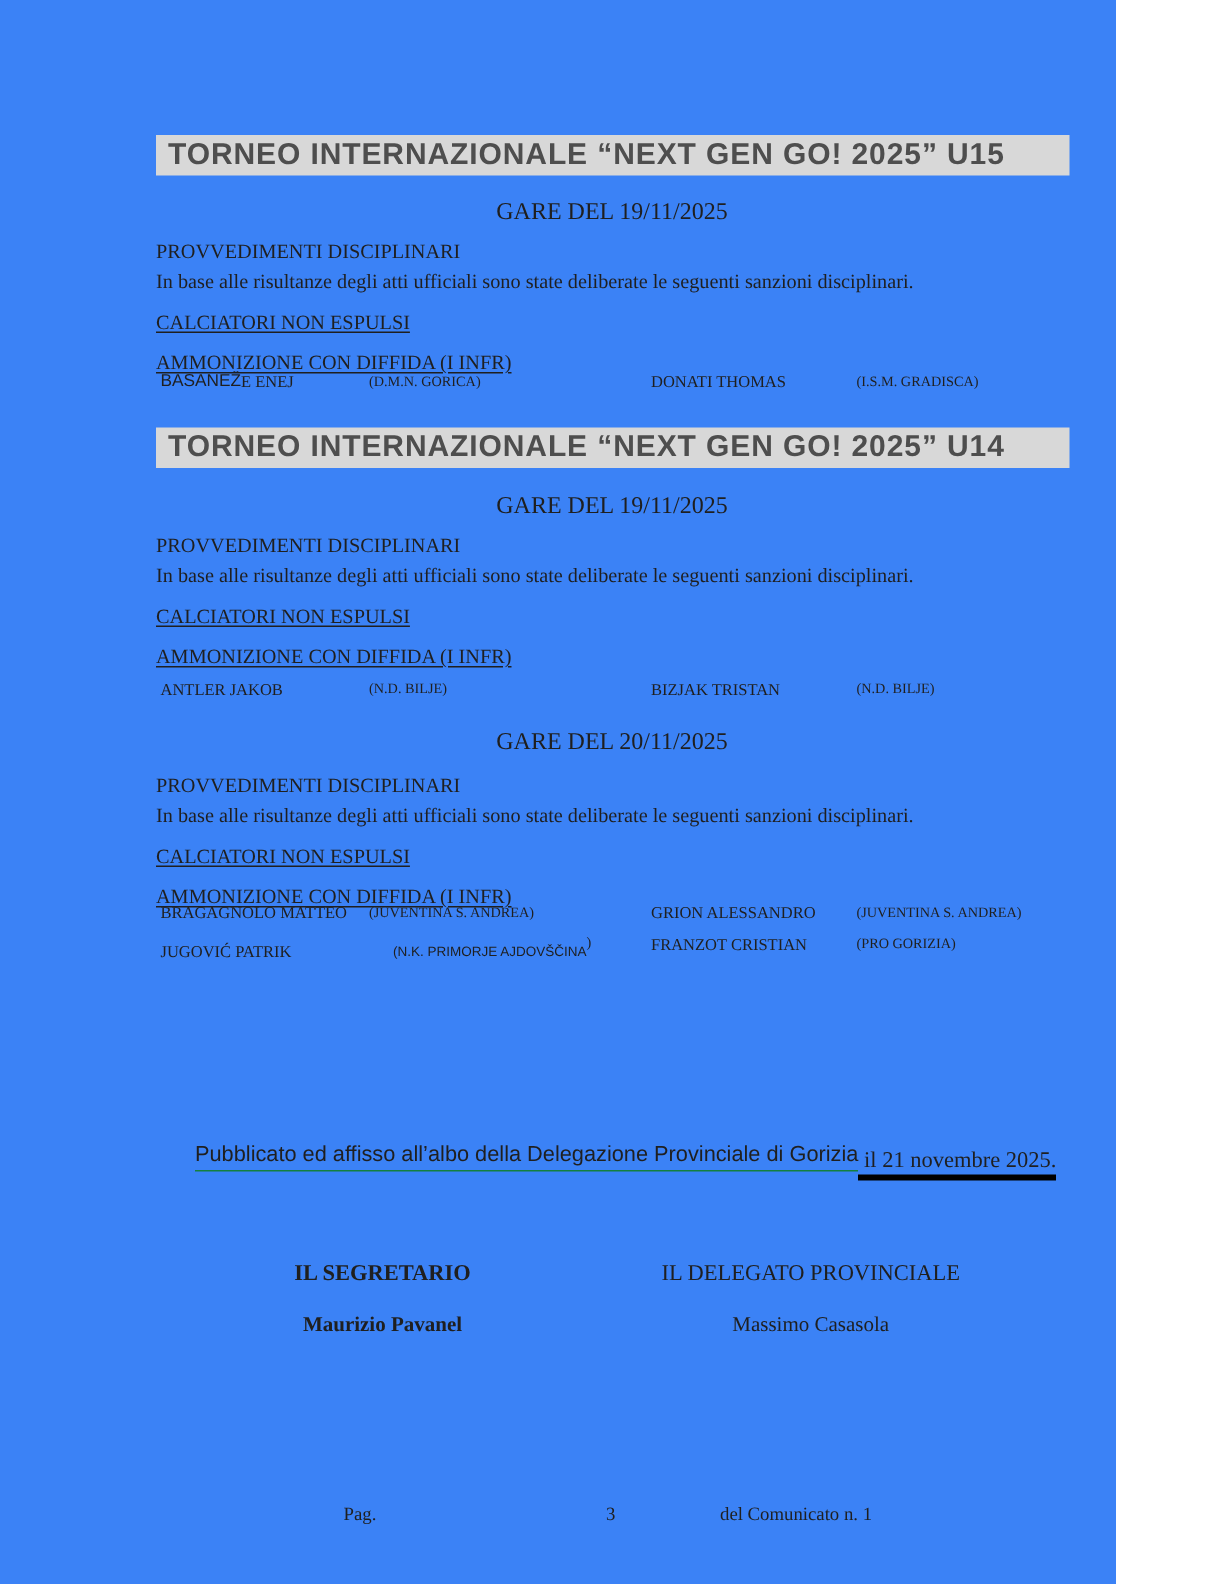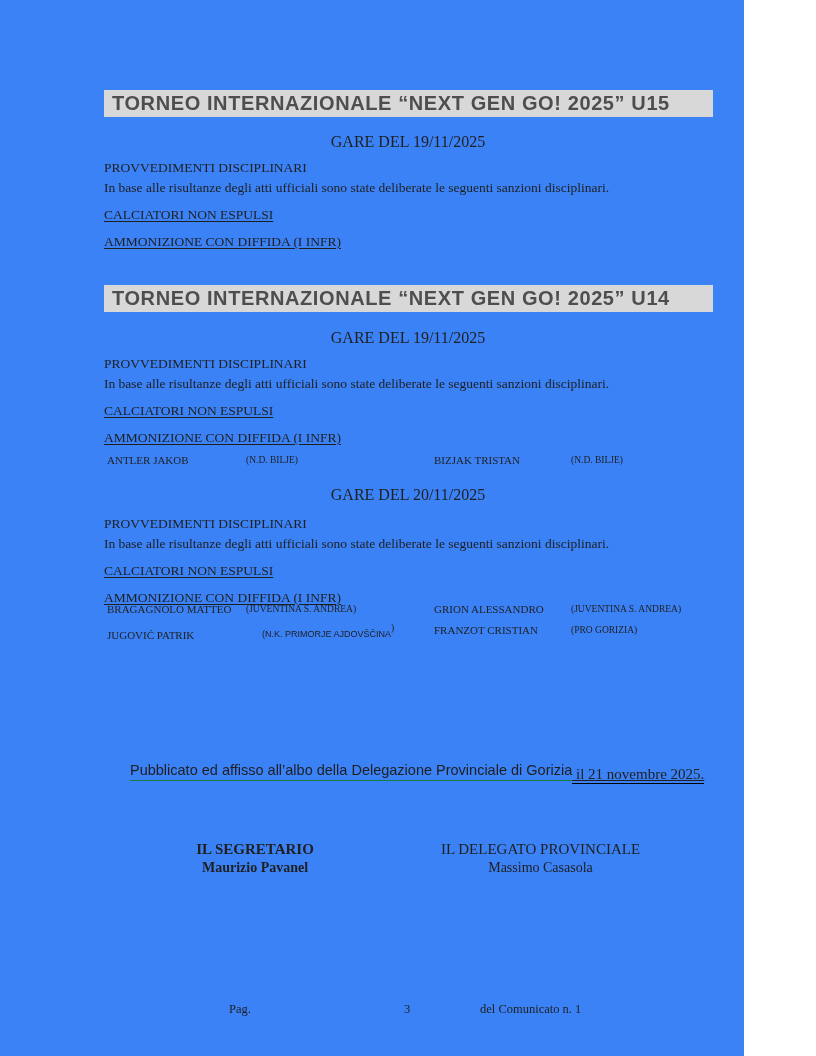--- a/index.html
+++ b/index.html
@@ -74,49 +74,54 @@
   }
   .publication .pub-sans {
     font-family: "Liberation Sans", sans-serif;
     font-size: 14.5px;
     border-bottom: 1px solid #15803d;
     padding-bottom: 2px;
     text-align: center;
   }
   .publication .pub-date {
     font-size: 15px;
-    border-bottom: 1px solid #000000;
+    border-bottom: 4px solid #000000;
     position: relative;
     top: 4px;
     padding-bottom: 1px;
-    text-decoration: underline;
   }
   .sig-block { position: absolute; top: 841px; text-align: center; }
   .sig-left  { left: 150px; width: 210px; font-weight: bold; }
   .sig-right { left: 418px; width: 245px; }
   .sig-title { font-size: 15px; }
-  .sig-name  { font-size: 14px; margin-top: 2px; }
+  .sig-name  { font-size: 14px; margin-top: 18px; }
   .footer-item { position: absolute; top: 1002px; font-size: 12.5px; white-space: nowrap; }
   .footer-pag { left: 229px; }
   .footer-num { left: 404px; }
   .footer-com { left: 480px; }
 </style>
 </head>
 <body>
 
 <div class="page">
 
   <div class="banner" style="top:90px">TORNEO INTERNAZIONALE “NEXT GEN GO! 2025” U15</div>
 
   <div class="gare" style="top:133px">GARE DEL 19/11/2025</div>
   <div class="heading" style="top:160px">PROVVEDIMENTI DISCIPLINARI</div>
   <div class="lead" style="top:180px">In base alle risultanze degli atti ufficiali sono state deliberate le seguenti sanzioni disciplinari.</div>
   <div class="heading underlined" style="top:207px">CALCIATORI NON ESPULSI</div>
   <div class="heading underlined" style="top:234px">AMMONIZIONE CON DIFFIDA (I INFR)</div>
 
+  <div class="row" style="top:249px">
+    <span class="col-name1"><span class="sans-fragment">BASANEŽ</span><span>E ENEJ</span></span>
+    <span class="col-club1">(D.M.N. GORICA)</span>
+    <span class="col-name2">DONATI THOMAS</span>
+    <span class="col-club2">(I.S.M. GRADISCA)</span>
+  </div>
 
   <div class="banner" style="top:285px">TORNEO INTERNAZIONALE “NEXT GEN GO! 2025” U14</div>
 
   <div class="gare" style="top:329px">GARE DEL 19/11/2025</div>
   <div class="heading" style="top:356px">PROVVEDIMENTI DISCIPLINARI</div>
   <div class="lead" style="top:376px">In base alle risultanze degli atti ufficiali sono state deliberate le seguenti sanzioni disciplinari.</div>
   <div class="heading underlined" style="top:403px">CALCIATORI NON ESPULSI</div>
   <div class="heading underlined" style="top:430px">AMMONIZIONE CON DIFFIDA (I INFR)</div>
 
   <div class="row" style="top:454px">

